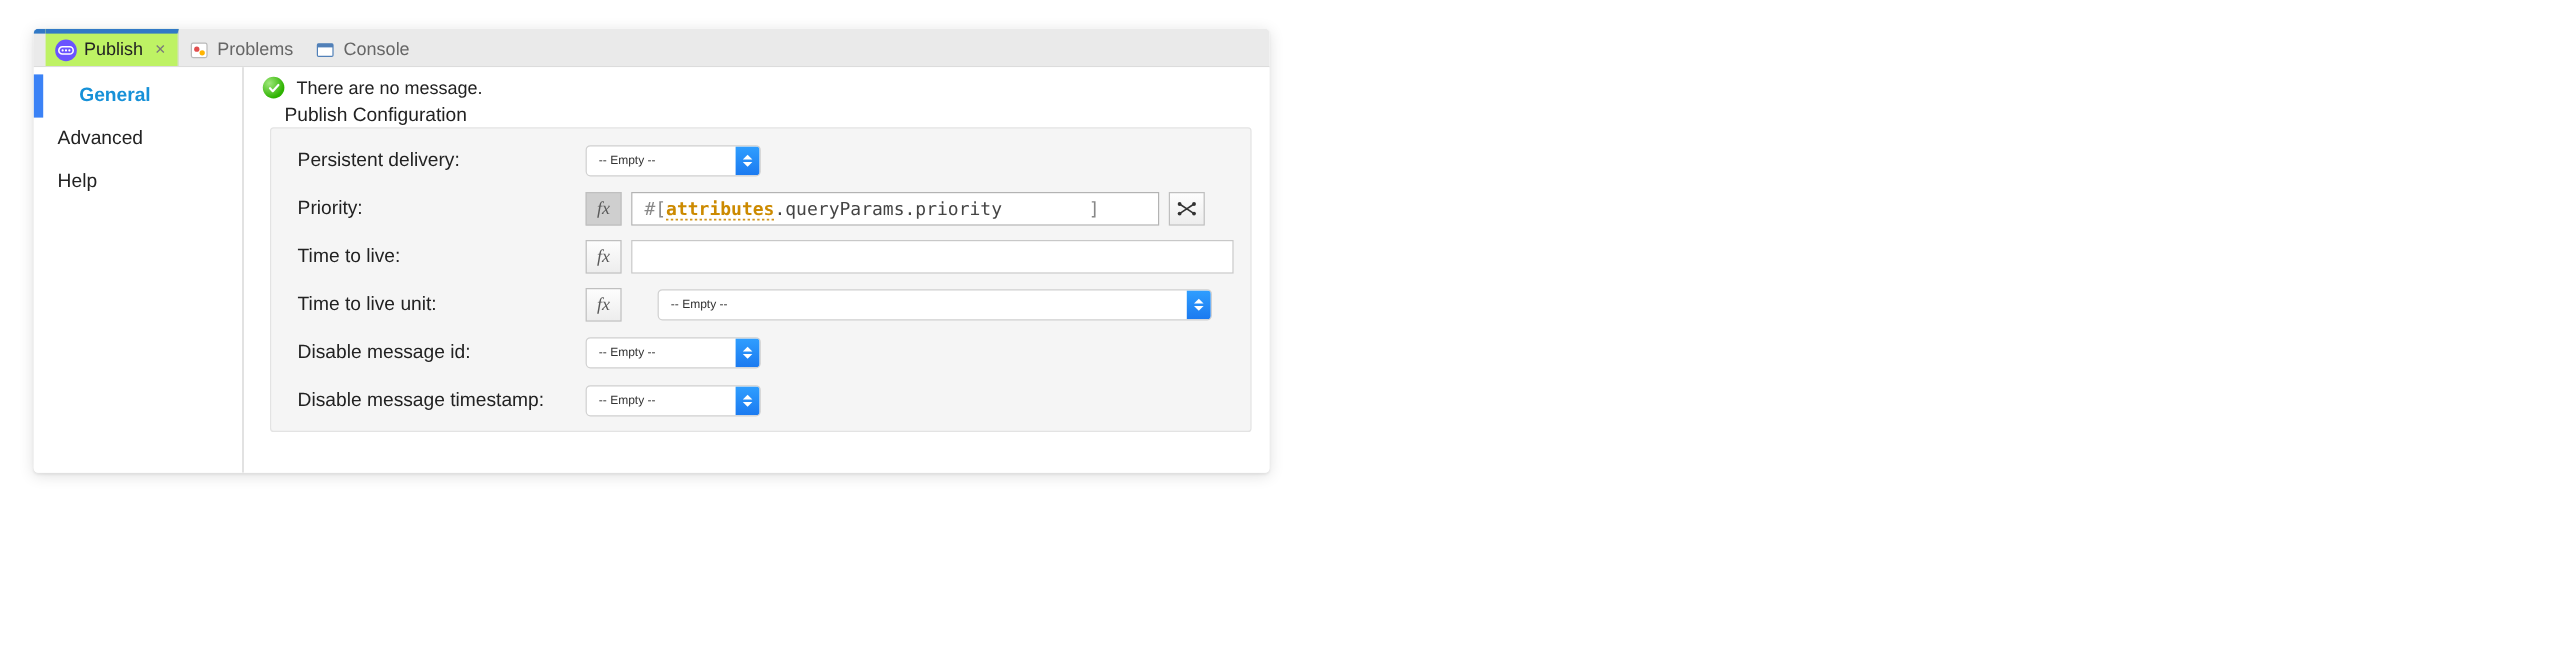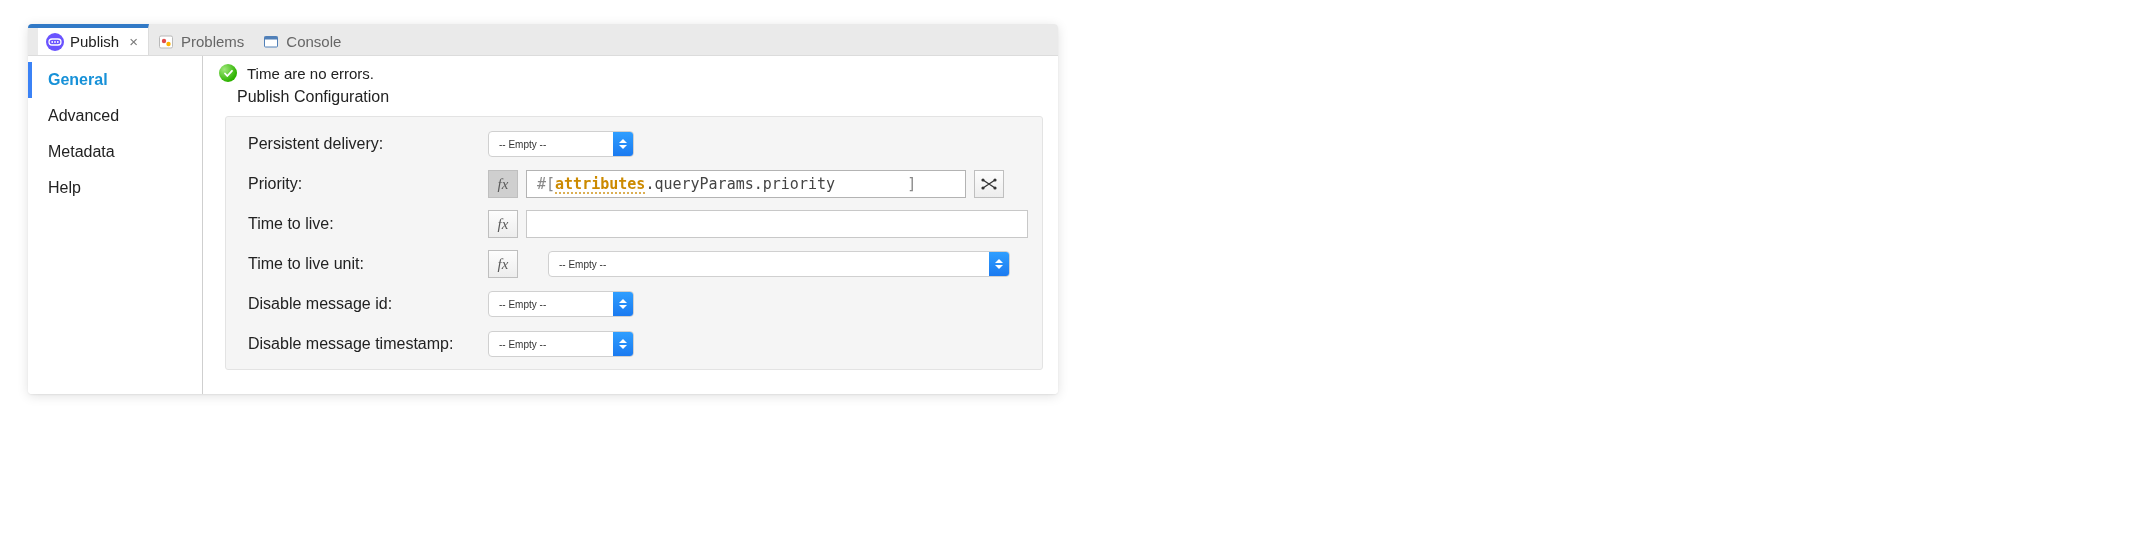--- a/index.html
+++ b/index.html
@@ -44,21 +44,21 @@
     display: inline-flex;
     align-items: center;
     gap: 6px;
     padding: 0 10px 0 8px;
     color: #666;
     cursor: pointer;
     user-select: none;
     border-top: 4px solid transparent;
   }
   .tab.active {
-    background: #ffffff;
+    background: #bef264;
     color: #222;
     border-top: 4px solid #3179c6;
     border-right: 1px solid #dcdcdc;
   }
   .tab .icon-slot { display: inline-flex; width: 18px; height: 18px; align-items: center; justify-content: center; }
 
   .publish-icon-circle {
     width: 18px; height: 18px; border-radius: 50%;
     background: #6a53ff;
     display: inline-flex; align-items: center; justify-content: center;
@@ -83,22 +83,22 @@
   .side-link {
     display: block;
     padding: 9px 16px 9px 20px;
     font-size: 16px;
     color: #222;
     cursor: pointer;
   }
   .side-link.active {
     color: #1791d8;
     font-weight: 600;
-    border-left: 4px solid #3b82f6;
-    padding-left: 16px;
+    border-left: 8px solid #3b82f6;
+    padding-left: 30px;
   }
 
   .vdivider { background: #cfcfcf; }
 
   .main {
     padding: 8px 6px 0 16px;
   }
 
   .status-row {
     display: flex;
@@ -107,21 +107,21 @@
     margin-bottom: 6px;
   }
   .ok-badge {
     width: 18px; height: 18px; border-radius: 50%;
     background: radial-gradient(circle at 30% 30%, #9fe87a, #2db200 70%);
     display: inline-flex; align-items: center; justify-content: center;
   }
 
   .section-title {
     font-size: 16px;
-    margin: 2px 0 10px 18px;
+    margin: 2px 0 0 18px;
   }
 
   .fields {
     background: #f5f5f5;
     border: 1px solid #e3e3e3;
     border-radius: 3px;
     padding: 12px 14px 10px 22px;
     margin-left: 6px;
     margin-right: 22px;
   }
@@ -250,34 +250,33 @@
         </svg>
       </span>
       <span>Console</span>
     </div>
   </div>
 
   <div class="body">
     <div class="sidebar">
       <div class="side-link active">General</div>
       <div class="side-link">Advanced</div>
-      <div class="side-link">Metadata</div>
       <div class="side-link">Help</div>
     </div>
 
     <div class="vdivider"></div>
 
     <div class="main">
       <div class="status-row">
         <span class="ok-badge">
           <svg width="11" height="11" viewBox="0 0 11 11">
               <path d="M2 5.5 L4.3 8 L9 2.8" fill="none" stroke="#fff" stroke-width="1.8" stroke-linecap="round" stroke-linejoin="round"></path>
             </svg>
         </span>
-        <span>Time are no errors.</span>
+        <span>There are no message.</span>
       </div>
 
       <div class="section-title">Publish Configuration</div>
 
       <div class="fields">
 
         <div class="field-row">
           <div class="field-label">Persistent delivery:</div>
           <div>
             <div class="sel">

